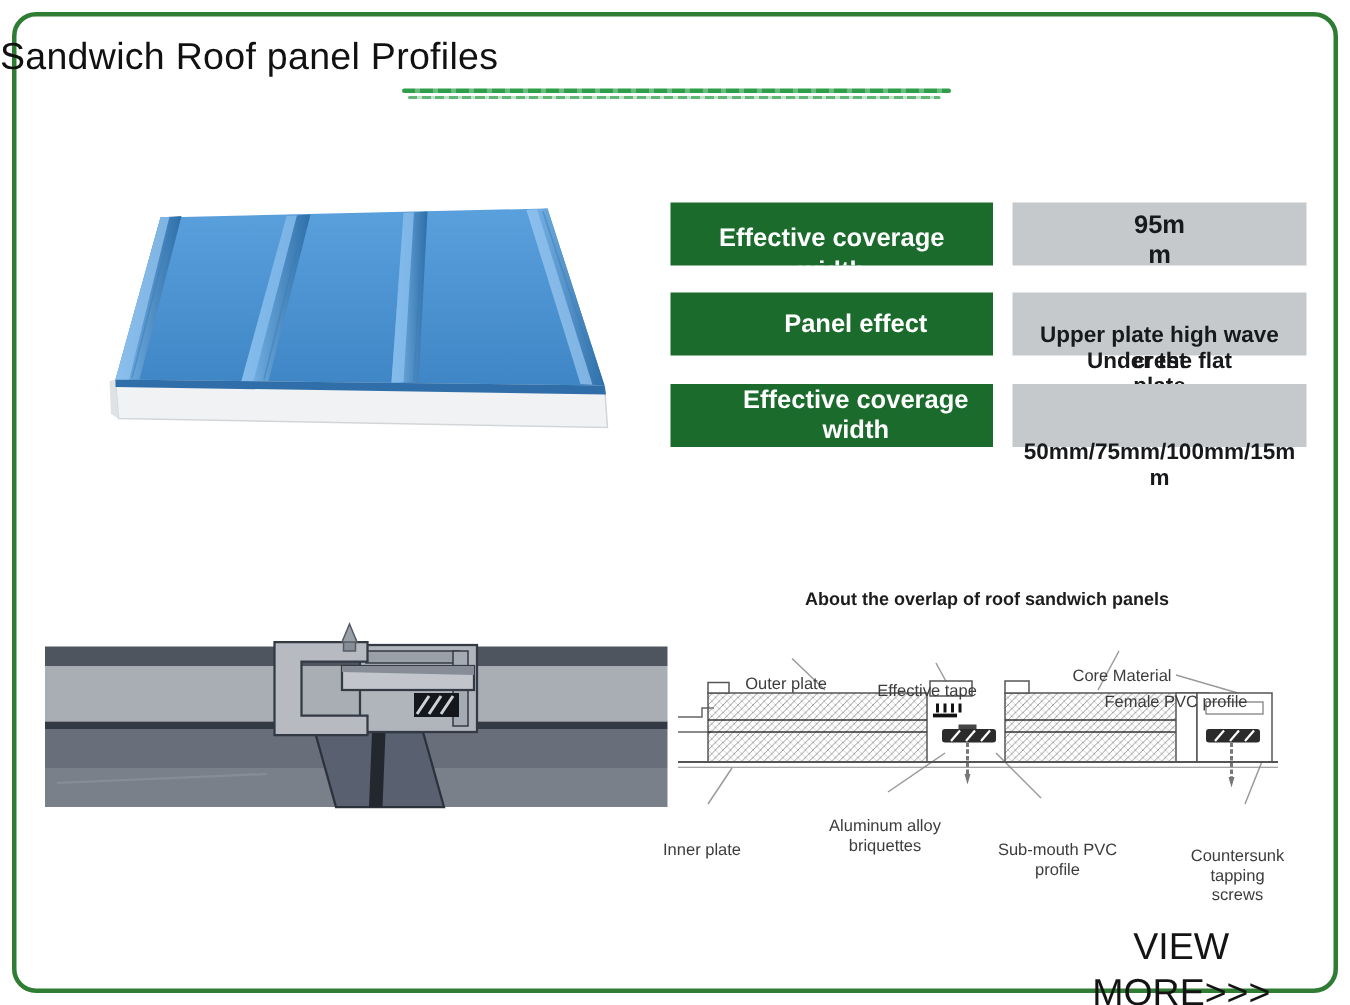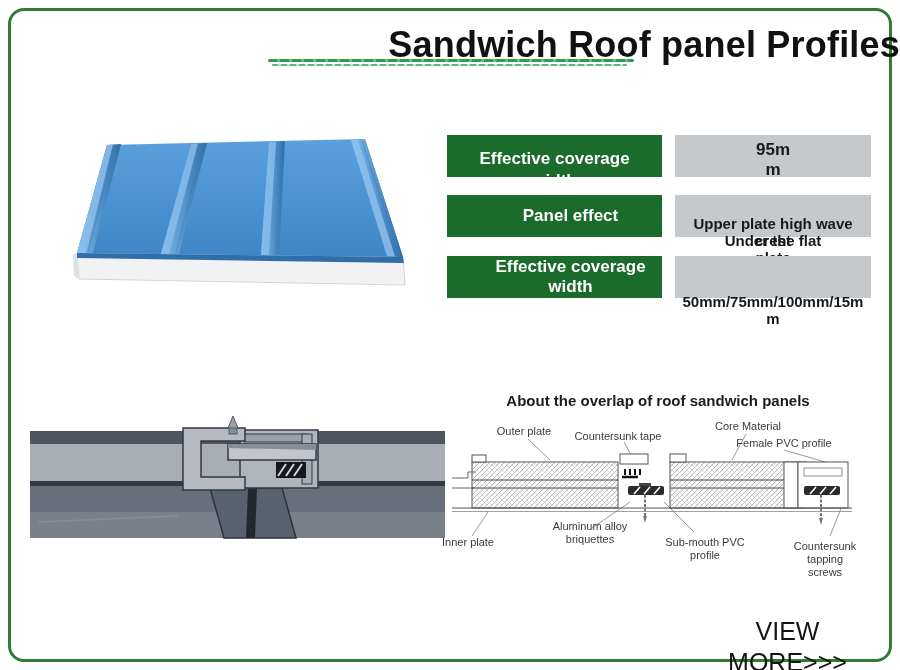--- a/index.html
+++ b/index.html
@@ -1,22 +1,22 @@
 <!DOCTYPE html>
 <html><head>
 <meta charset="utf-8">
 <style>
   html,body{margin:0;padding:0;background:#fff;}
   .page{position:relative;width:900px;height:670px;overflow:hidden;background:#fff;
         font-family:"Liberation Sans",sans-serif;color:#111;}
   .frame{position:absolute;inset:8px;border:3px solid #2e7d33;border-radius:16px;pointer-events:none;}
 
   
-  .title{position:absolute;top:24px;left:0;width:100%;text-align:right;
-         font-size:36px;font-weight:bold;letter-spacing:.2px;}
+  .title{position:absolute;top:24px;left:0;width:100%;text-align:left;
+         font-size:25px;font-weight:normal;letter-spacing:.2px;}
   .title-underline{position:absolute;left:268px;top:59px;width:366px;height:10px;}
   .title-underline .b1{height:3px;border-radius:2px;
      background:repeating-linear-gradient(90deg,#2f9e49 0 9px,#6bbc7e 9px 12px);}
   .title-underline .b2{height:2px;margin-top:2px;width:97%;margin-left:4px;border-radius:2px;
      background:repeating-linear-gradient(90deg,#4fae63 0 6px,#b9ddc2 6px 9px);opacity:.9;}
 
   
   .photo{position:absolute;left:55px;top:103px;width:370px;height:205px;}
 
   
@@ -31,23 +31,23 @@
   .v-block{position:absolute;left:0;width:100%;line-height:20px;font-size:17px;white-space:pre-line;}
   .v-front,.v-back{position:absolute;left:0;width:100%;line-height:17px;font-size:15px;white-space:pre-line;margin-top:16px;}
   .v-front{top:4px;}
   .v-back{top:21px;}
 
   
   .joint3d{position:absolute;left:28px;top:414px;width:418px;height:128px;}
   .diagram{position:absolute;left:432px;top:390px;width:452px;height:182px;}
   .diagram svg{position:absolute;left:0;top:0;}
   .dg-title{position:absolute;top:2px;left:50%;transform:translateX(-50%);
-      font-size:15px;font-weight:bold;white-space:nowrap;color:#1c1c1c;}
+      font-size:12px;font-weight:bold;white-space:nowrap;color:#1c1c1c;}
   .dg-label{position:absolute;transform:translateX(-50%);font-size:11px;color:#3c3c3c;
-      text-align:center;white-space:pre-line;line-height:13px;}
+      text-align:center;white-space:pre-line;line-height:13px;margin-top:25px;}
 
   
   .view-more{position:absolute;left:700px;top:616px;width:175px;text-align:center;
       font-size:25px;line-height:31px;color:#141414;text-decoration:none;white-space:pre-line;z-index:5;}
 </style>
 </head>
 <body>
 
 <div class="page">
 
@@ -211,21 +211,21 @@
       <line x1="398" y1="104" x2="404" y2="97" stroke="#fff" stroke-width="1.5"></line>
       <line x1="389" y1="105" x2="389" y2="128" stroke="#777" stroke-width="2" stroke-dasharray="3,1.5"></line>
       <polygon points="387,128 391,128 389,135" fill="#777"></polygon>
 
       <line x1="20" y1="118" x2="420" y2="118" stroke="#555" stroke-width="1.2"></line>
       <line x1="20" y1="121.5" x2="420" y2="121.5" stroke="#888" stroke-width=".8"></line>
     </svg>
 
     <div class="dg-title">About the overlap of roof sandwich panels</div>
     <div class="dg-label" style="left:92px;top:35px">Outer plate</div>
-    <div class="dg-label" style="left:186px;top:40px">Countersunk tape</div>
+    <div class="dg-label" style="left:186px;top:40px">Effective tape</div>
     <div class="dg-label" style="left:316px;top:30px">Core Material</div>
     <div class="dg-label" style="left:352px;top:47px">Female PVC profile</div>
     <div class="dg-label" style="left:36px;top:146px">Inner plate</div>
     <div class="dg-label" style="left:158px;top:130px">Aluminum alloy
 briquettes</div>
     <div class="dg-label" style="left:273px;top:146px">Sub-mouth PVC
 profile</div>
     <div class="dg-label" style="left:393px;top:150px">Countersunk
 tapping screws</div>
   </div>

